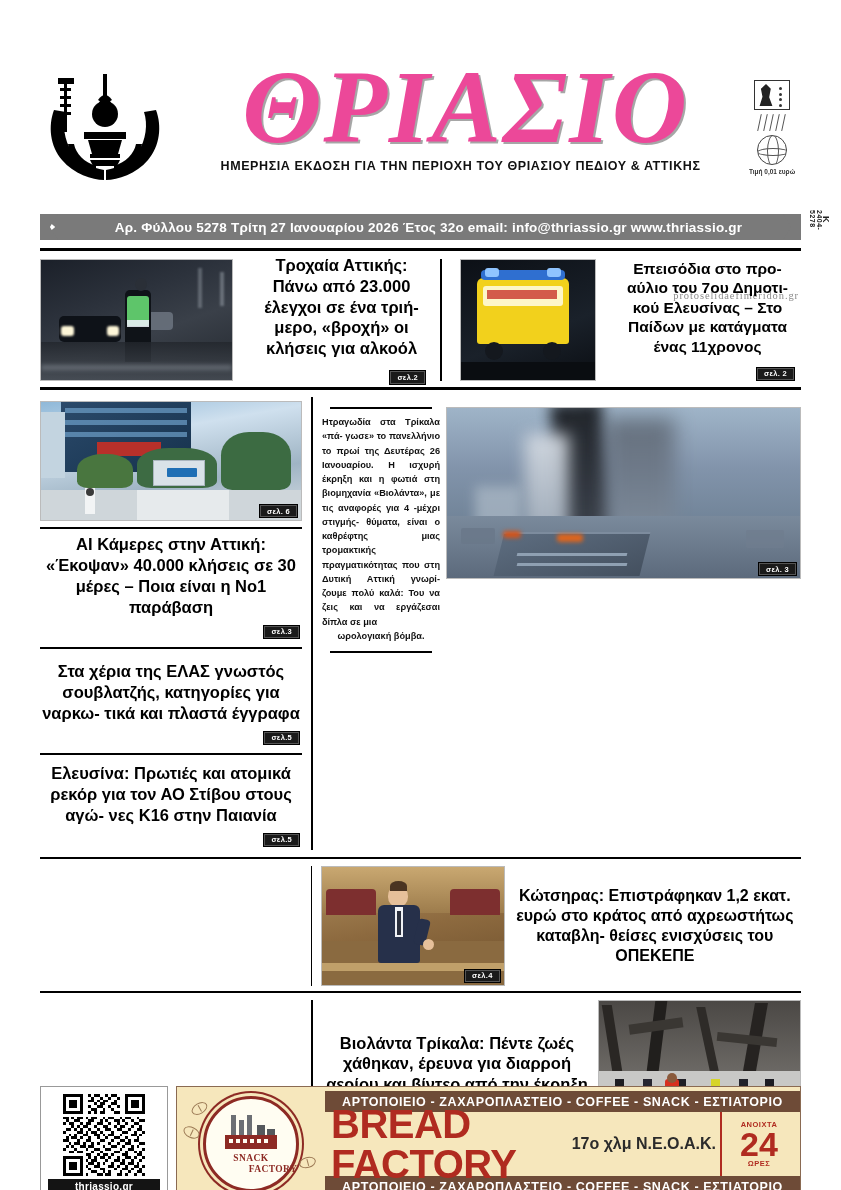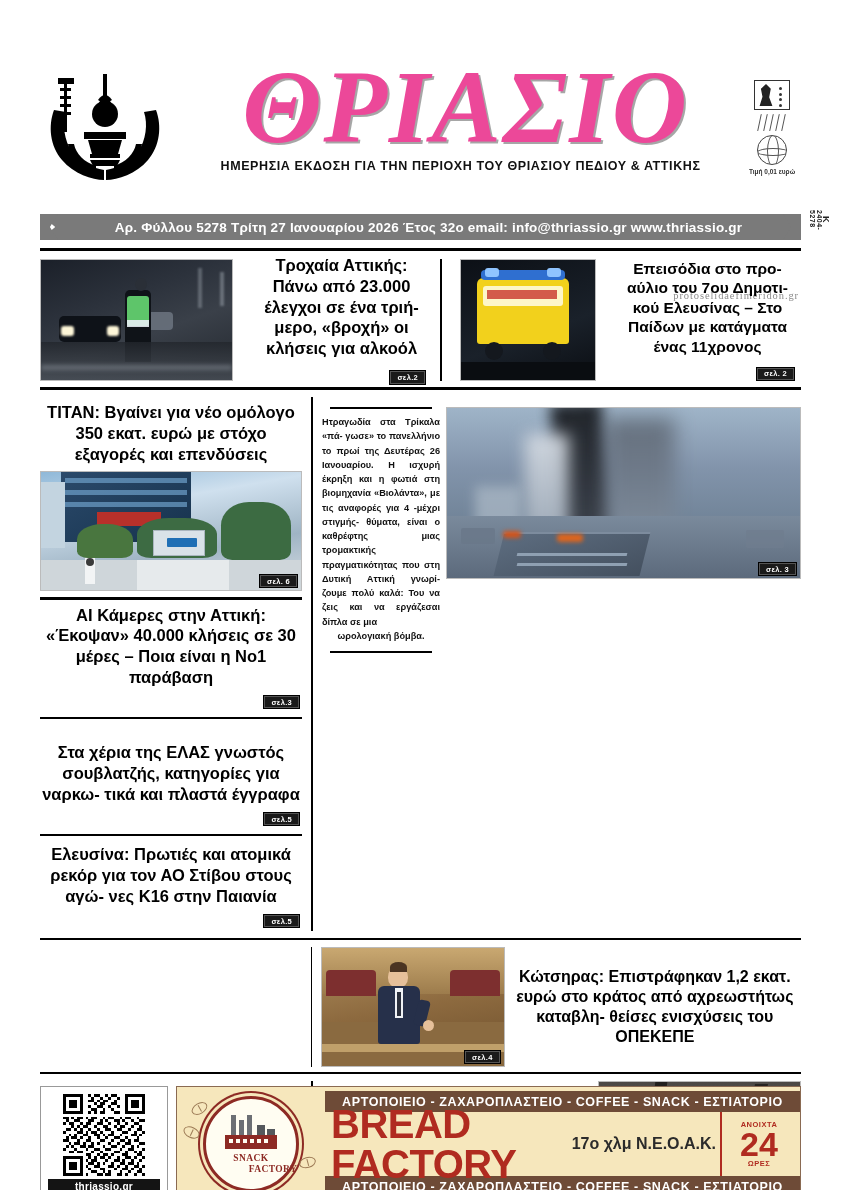--- a/index.html
+++ b/index.html
@@ -490,23 +490,20 @@
       </div>
     </div>
   </div>
 
   <div class="hrule" style="margin-top:6px;"></div>
 
   <div class="mid">
 
     <div class="col-left">
 
-      <div class="sb-block">
-        <div class="sb-title">ΤΙΤΑΝ: Βγαίνει για νέο ομόλογο 350 εκατ. ευρώ με στόχο εξαγορές και επενδύσεις</div>
-      </div>
       <div class="photo" style="height:120px;margin-top:4px;background:linear-gradient(170deg,#8fb8d8 0%,#cfe0ee 30%,#9fb4c4 65%,#d8dfe4 100%);">
         <div style="position:absolute;left:20px;top:0;width:130px;height:70px;background:linear-gradient(150deg,#2b4a6b,#16324d);"></div>
         <div style="position:absolute;left:24px;top:6px;width:122px;height:5px;background:#6ea0c9;opacity:.7;"></div>
         <div style="position:absolute;left:24px;top:18px;width:122px;height:5px;background:#6ea0c9;opacity:.7;"></div>
         <div style="position:absolute;left:24px;top:30px;width:122px;height:5px;background:#6ea0c9;opacity:.7;"></div>
         <div style="position:absolute;left:0;top:10px;width:24px;height:66px;background:#c3d4e0;"></div>
         <div style="position:absolute;left:56px;top:40px;width:64px;height:14px;background:#b8302a;"></div>
         <div style="position:absolute;left:96px;top:46px;width:80px;height:40px;background:#3d6b43;border-radius:40% 40% 18% 18%;"></div>
         <div style="position:absolute;left:36px;top:52px;width:56px;height:34px;background:#49763f;border-radius:45% 45% 20% 20%;"></div>
         <div style="position:absolute;left:180px;top:30px;width:70px;height:58px;background:#3c6b42;border-radius:40% 40% 16% 16%;"></div>
@@ -521,21 +518,21 @@
       <div class="sb-rule" style="margin-top:6px;"></div>
 
       <div class="sb-block" style="">
         <div class="sb-title">ΑΙ Κάμερες στην Αττική: «Έκοψαν» 40.000 κλήσεις σε 30 μέρες – Ποια είναι η Νο1 παράβαση</div>
         <div class="badge-row" style="margin-top:3px;">
           <span class="page-badge ontext">σελ.3</span>
         </div>
       </div>
       <div class="sb-rule"></div>
 
-      <div class="sb-block" style="padding-top:23px;">
+      <div class="sb-block" style="padding-top:12px;">
         <div class="sb-title">Στα χέρια της ΕΛΑΣ γνωστός σουβλατζής, κατηγορίες για ναρκω- τικά και πλαστά έγγραφα</div>
         <div class="badge-row" style="margin-top:3px;">
           <span class="page-badge ontext">σελ.5</span>
         </div>
       </div>
       <div class="sb-rule"></div>
 
       <div class="sb-block" style="padding-top:8px;">
         <div class="sb-title">Ελευσίνα: Πρωτιές και ατομικά ρεκόρ για τον ΑΟ Στίβου στους αγώ- νες Κ16 στην Παιανία</div>
         <div class="badge-row" style="margin-top:3px;">

